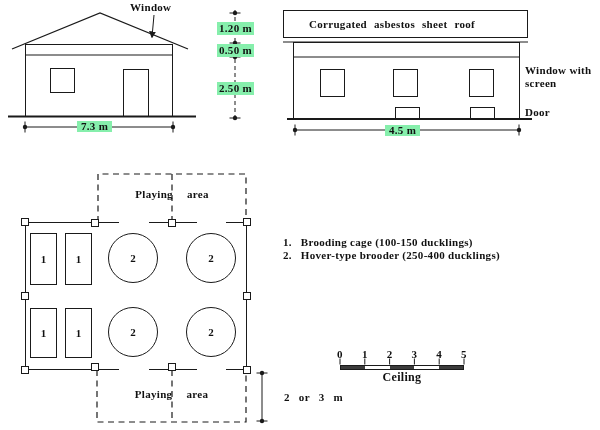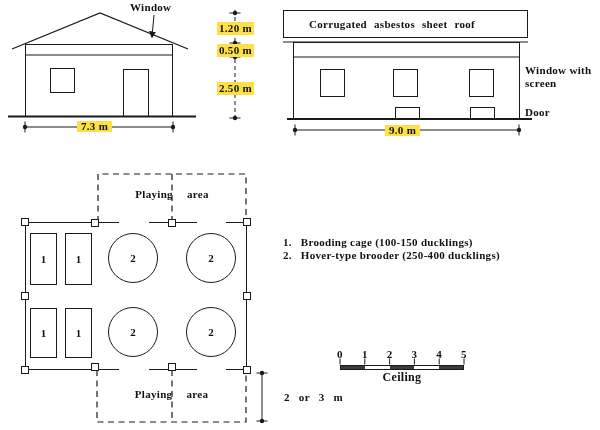--- a/index.html
+++ b/index.html
@@ -3,21 +3,21 @@
 <meta charset="utf-8">
 <style>
   html,body{margin:0;padding:0;background:#fff;}
   #canvas{
     position:relative;width:600px;height:430px;background:#ffffff;overflow:hidden;
     font-family:"Liberation Serif","DejaVu Serif",serif;color:#111;
   }
   .box{position:absolute;border:1px solid #1a1a1a;background:transparent;box-sizing:border-box;}
   .circle{border-radius:50%;}
   .txt{position:absolute;font-size:11px;font-weight:600;letter-spacing:.3px;white-space:nowrap;line-height:11px;}
-  .wbg{background:#fde047;padding:0 4px;}
+  .wbg{background:#86efac;padding:0 4px;}
   .center{text-align:center;}
   .patch{position:absolute;background:#fff;}
   .post{position:absolute;width:8px;height:8px;background:#fff;border:1px solid #1a1a1a;box-sizing:border-box;}
   .cellnum{display:flex;align-items:center;justify-content:center;font-size:11px;font-weight:600;}
   svg.lineart{position:absolute;left:0;top:0;pointer-events:none;}
   .legend-row{position:absolute;display:flex;gap:9px;font-size:11px;font-weight:600;letter-spacing:.3px;white-space:nowrap;}
   .scale-seg{flex:1;height:100%;}
 </style>
 </head>
 <body>
@@ -162,21 +162,21 @@
   <div class="txt" style="left:130px;top:2px;">Window</div>
   <div class="txt wbg" style="left:77px;top:121px;">7.3 m</div>
 
   <div class="txt wbg" style="left:217px;top:22px;padding:1px 2px;">1.20 m</div>
   <div class="txt wbg" style="left:217px;top:44px;padding:1px 2px;">0.50 m</div>
   <div class="txt wbg" style="left:217px;top:82px;padding:1px 2px;">2.50 m</div>
 
   <div class="txt center" style="left:283px;top:19px;width:218px;word-spacing:4px;">Corrugated asbestos sheet roof</div>
   <div class="txt" style="left:525px;top:64px;width:72px;white-space:normal;line-height:13px;">Window with screen</div>
   <div class="txt" style="left:525px;top:107px;">Door</div>
-  <div class="txt wbg" style="left:385px;top:125px;">9.0 m</div>
+  <div class="txt wbg" style="left:385px;top:125px;">4.5 m</div>
 
   <div class="txt center" style="left:98px;top:189px;width:148px;word-spacing:11px;">Playing area</div>
   <div class="txt center" style="left:97px;top:389px;width:149px;word-spacing:11px;">Playing area</div>
   <div class="txt" style="left:247px;top:392px;word-spacing:6px;padding-left:37px;">2 or 3 m</div>
 
   <div class="legend-row" style="left:283px;top:236px;">
     <span>1.</span>
     <span>Brooding cage (100-150 ducklings)</span>
   </div>
   <div class="legend-row" style="left:283px;top:249px;">

